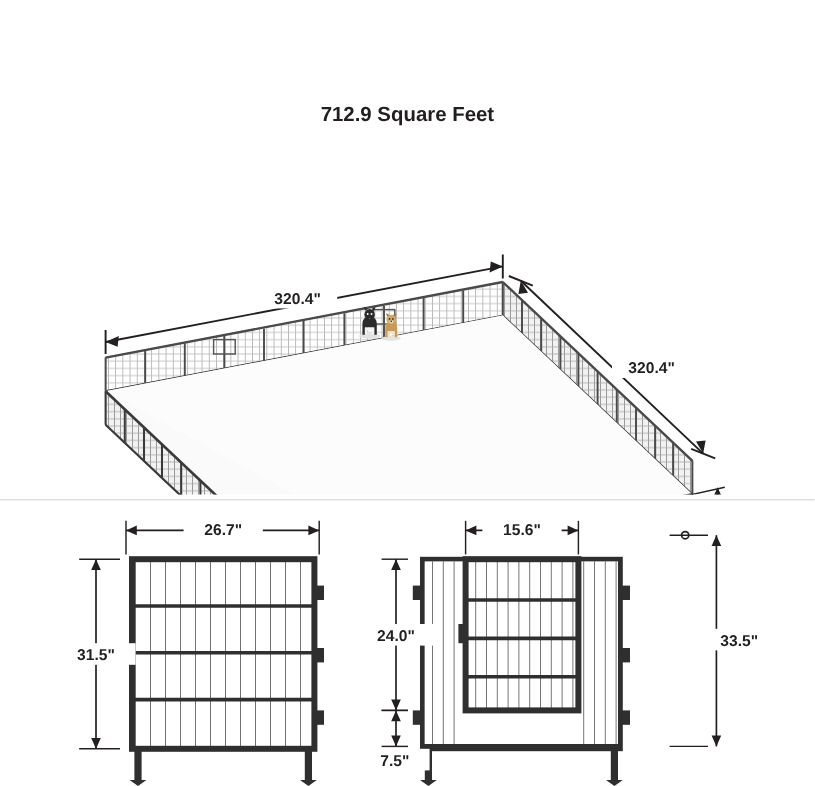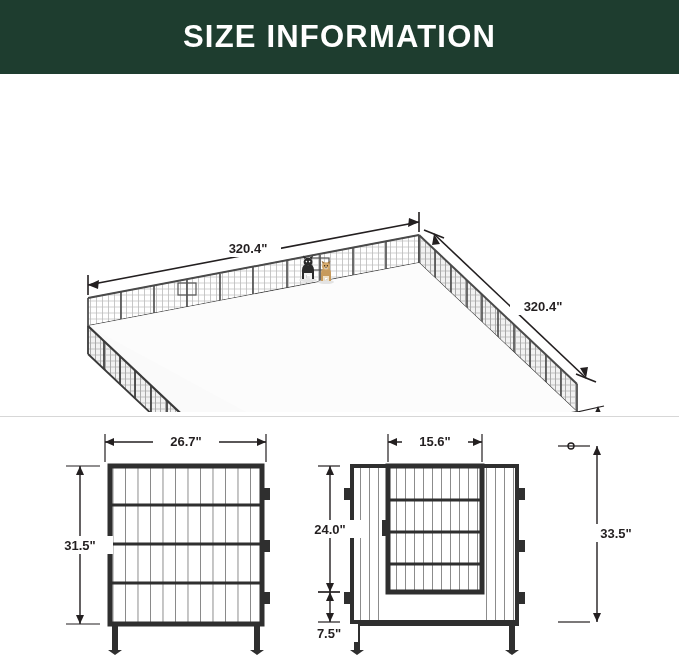--- a/index.html
+++ b/index.html
@@ -90,24 +90,22 @@
     top: 420px;
     width: 679px;
     height: 235px;
   }
 </style>
 </head>
 <body>
 
 <div class="page">
 
-  <div class="header-bar">
-    <div class="header-title">SIZE INFORMATION</div>
-  </div>
-
+
+  <div class="area-label">712.9 Square Feet</div>
 
   <div class="iso-scene">
     <svg class="iso-svg" width="679" height="300" viewBox="0 0 679 300" xmlns="http://www.w3.org/2000/svg">
 
       <defs>
 
         <pattern id="meshBack" width="6" height="6" patternUnits="userSpaceOnUse">
           <rect width="6" height="6" fill="#ffffff"></rect>
           <path d="M0 0 V6" stroke="#9a9a9a" stroke-width="1.1"></path>
           <path d="M0 3 H6" stroke="#bdbdbd" stroke-width="0.7"></path>

